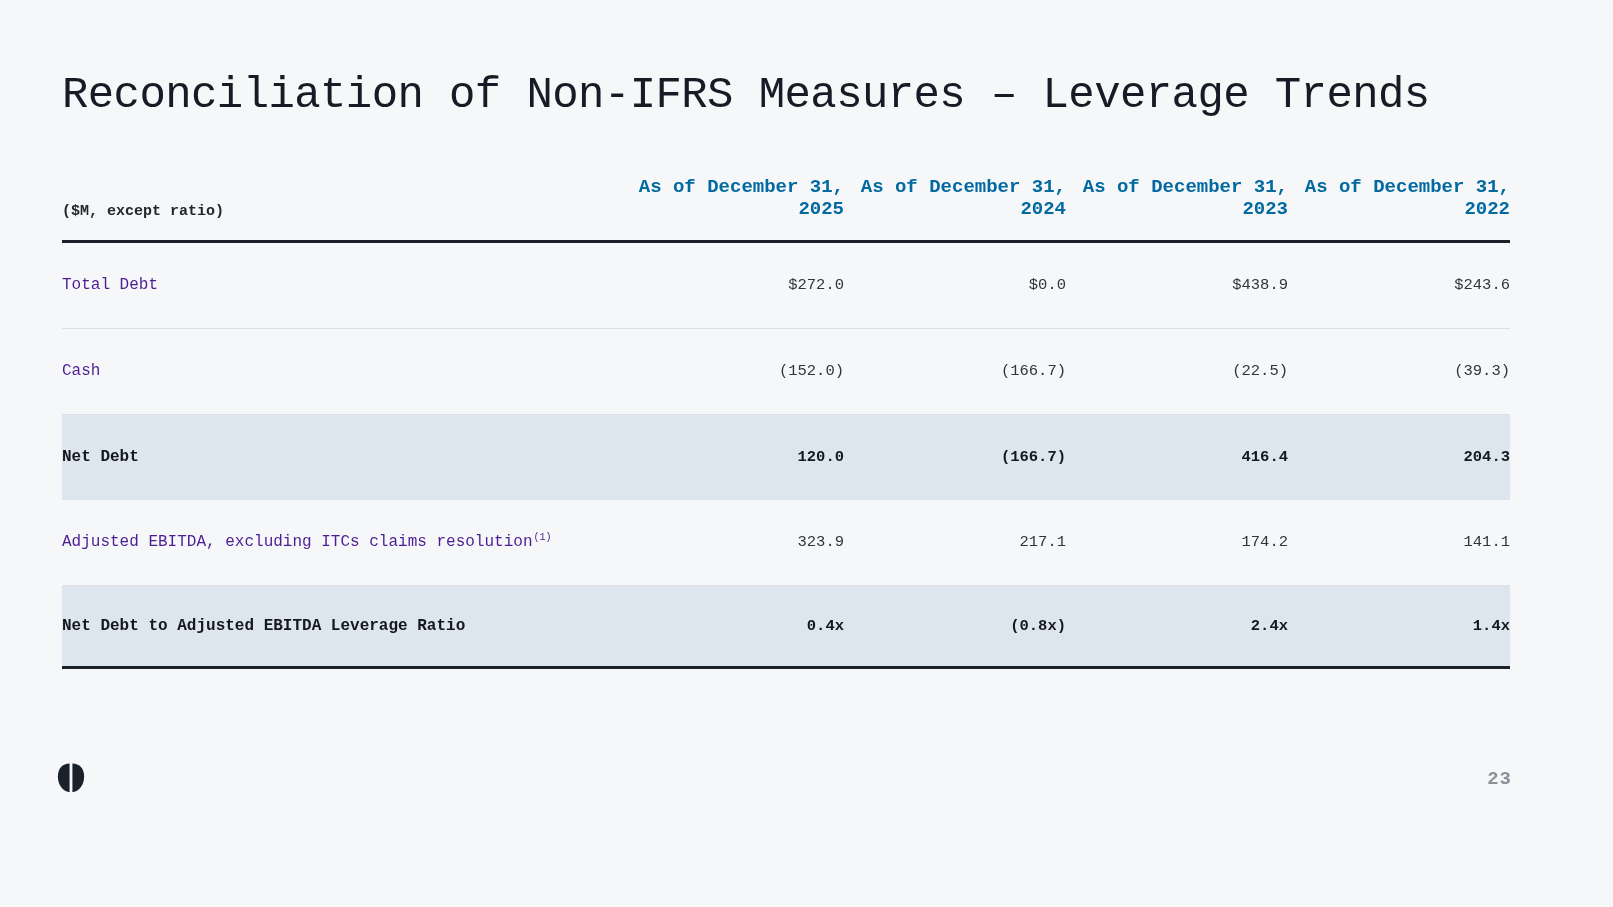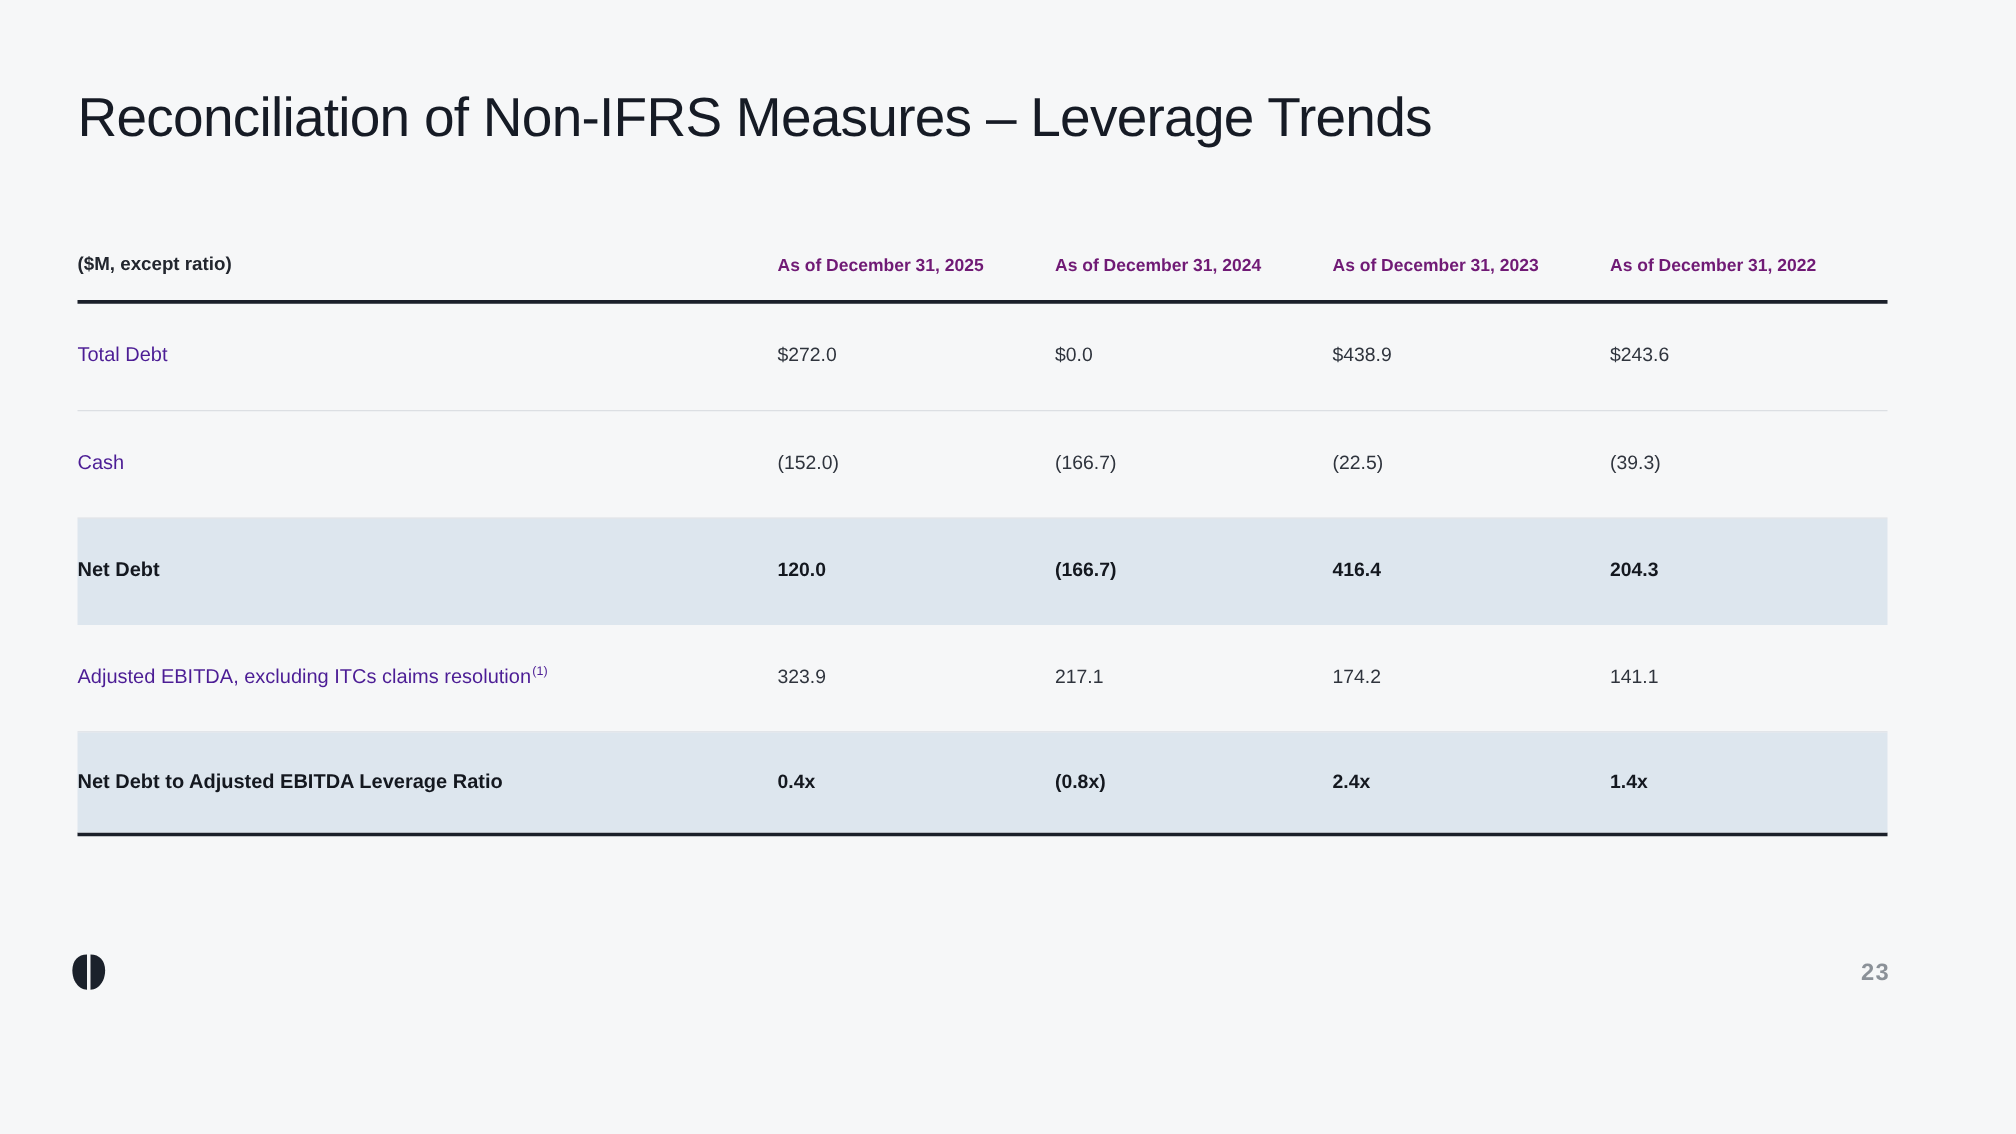--- a/index.html
+++ b/index.html
@@ -1,45 +1,45 @@
 <!DOCTYPE html>
 <html><head>
 <meta charset="utf-8">
 <style>
   html,body{margin:0;padding:0;background:#f6f7f8;}
   .slide{
     position:relative;
     width:1613px;height:819px;
     background:#f6f7f8;
-    font-family:Liberation Sans, sans-serif;
+    font-family:Liberation Mono, monospace;
     color:#1d222b;
     overflow:hidden;
   }
   .content{position:absolute;left:62px;right:103px;top:0;}
   .title{
     margin:70px 0 0 0;
     font-size:44px;font-weight:400;letter-spacing:-0.6px;
     color:#161b25;line-height:1.15;
   }
   .table-header{
     display:flex;align-items:flex-end;
     margin-top:50px;padding-bottom:20px;
     border-bottom:3px solid #1b202a;
   }
   .unit-label{flex:1;font-weight:bold;font-size:15px;color:#22262e;margin-top:32px;}
-  .col-header{width:222px;text-align:left;font-weight:bold;font-size:14px;color:#701a75;}
+  .col-header{width:222px;text-align:right;font-weight:bold;font-size:19px;color:#0369a1;}
   .table-body{border-bottom:3px solid #1b202a;}
   .data-row{display:flex;align-items:center;height:85px;}
   .data-row:nth-child(1),
   .data-row:nth-child(2),
   .data-row:nth-child(4){border-bottom:1px solid #dcdfe3;}
   .data-row.highlight{background:#dde6ee;}
   .data-row:last-child{height:80px;}
   .cell-label{flex:1;font-size:16px;color:#4c1d95;}
-  .cell-value{width:222px;text-align:left;font-size:15.5px;color:#2f343d;}
+  .cell-value{width:222px;text-align:right;font-size:15.5px;color:#2f343d;}
   .data-row.bold .cell-label,
   .data-row.bold .cell-value{font-weight:bold;color:#14181f;}
   .cell-label sup{font-size:10px;font-weight:400;margin-left:1px;}
   .footer-logo{position:absolute;left:54px;bottom:25px;width:34px;height:34px;}
   .footnote{
     position:absolute;left:95px;bottom:31px;
     font-size:13.5px;color:#9aa0a7;letter-spacing:0.1px;
   }
   .page-number{
     position:absolute;right:101px;bottom:29px;

